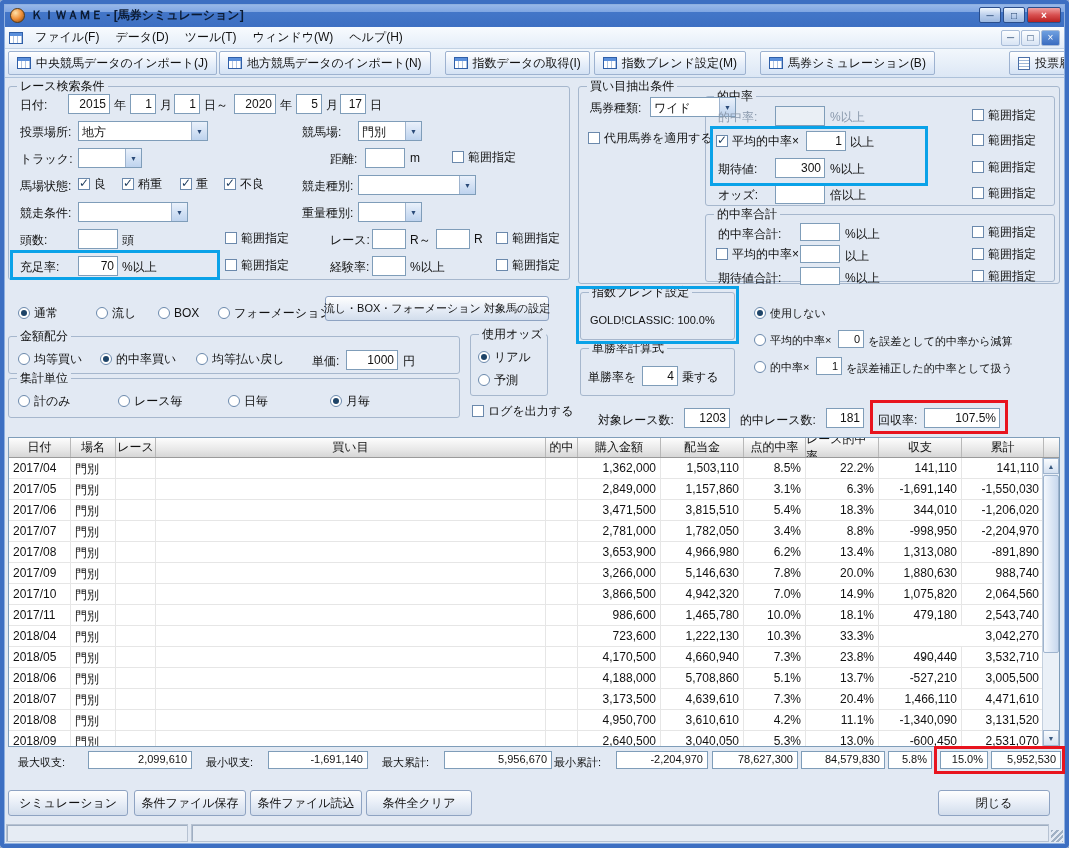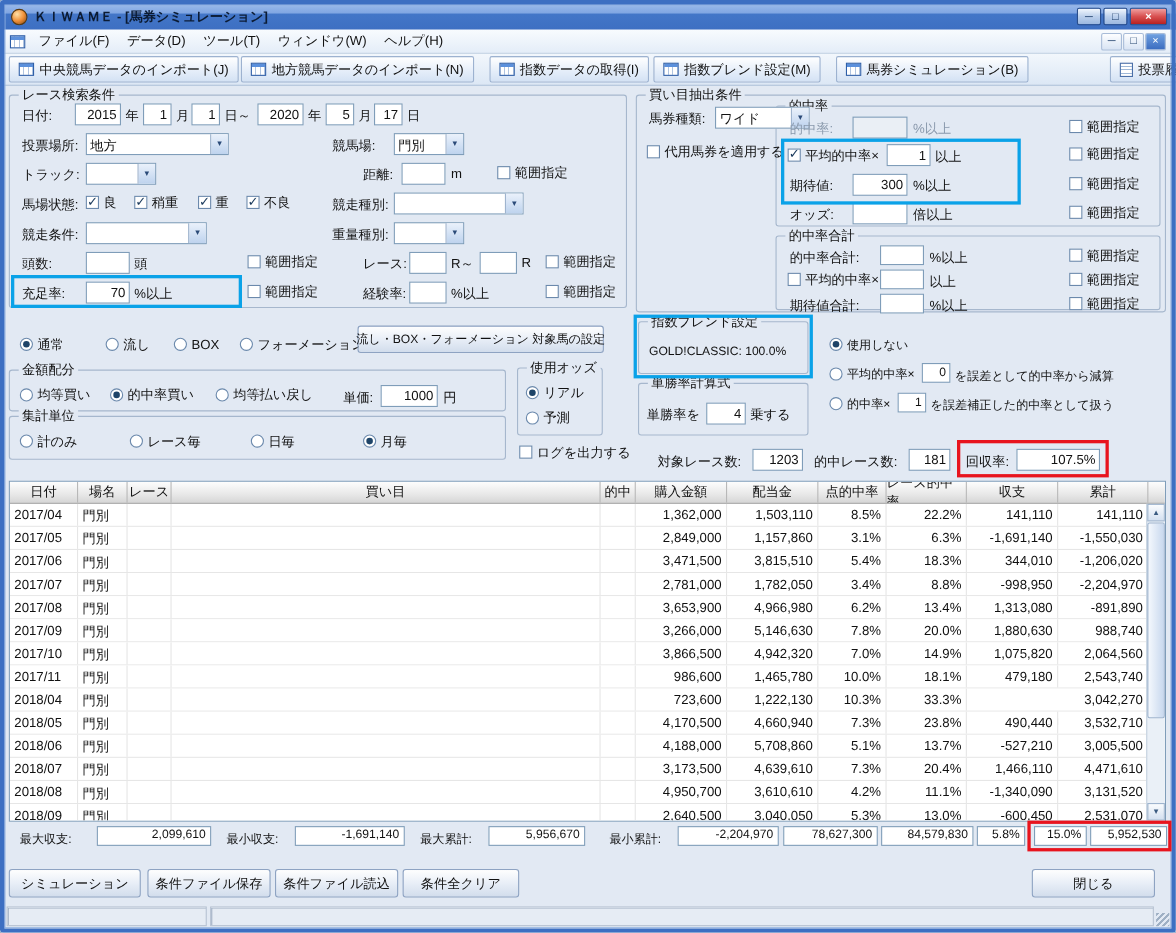--- a/index.html
+++ b/index.html
@@ -611,21 +611,21 @@
       <span class="sthumb"></span>
       <span class="sarw" style="bottom:0;">▼</span>
     </div>
   </div>
 
   <span class="sumlbl" style="left:18px;">最大収支:</span>
   <div class="sumbox" style="left:88px;width:104px;">2,099,610</div>
   <span class="sumlbl" style="left:206px;">最小収支:</span>
   <div class="sumbox" style="left:268px;width:100px;">-1,691,140</div>
   <span class="sumlbl" style="left:382px;">最大累計:</span>
-  <div class="sumbox" style="left:444px;width:88px;">5,956,670</div>
+  <div class="sumbox" style="left:444px;width:108px;">5,956,670</div>
   <span class="sumlbl" style="left:554px;">最小累計:</span>
   <div class="sumbox" style="left:616px;width:92px;">-2,204,970</div>
   <div class="sumbox" style="left:712px;width:86px;">78,627,300</div>
   <div class="sumbox" style="left:801px;width:84px;">84,579,830</div>
   <div class="sumbox" style="left:888px;width:44px;">5.8%</div>
   <div class="sumbox" style="left:940px;width:48px;">15.0%</div>
   <div class="sumbox" style="left:991px;width:70px;">5,952,530</div>
 
   <div class="btn" style="left:8px;top:790px;width:120px;height:26px;">シミュレーション</div>
   <div class="btn" style="left:134px;top:790px;width:112px;height:26px;">条件ファイル保存</div>

